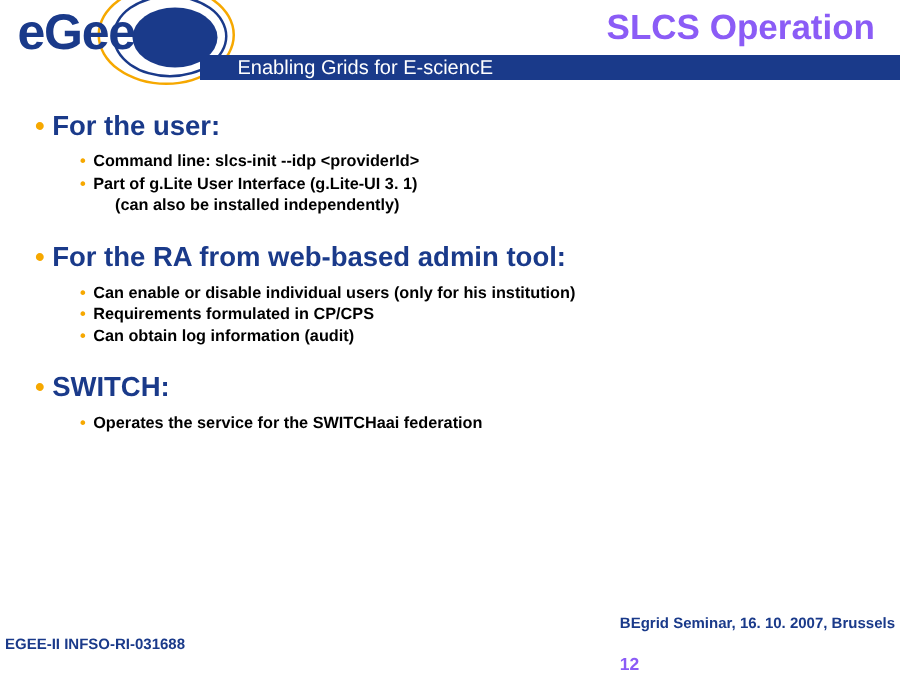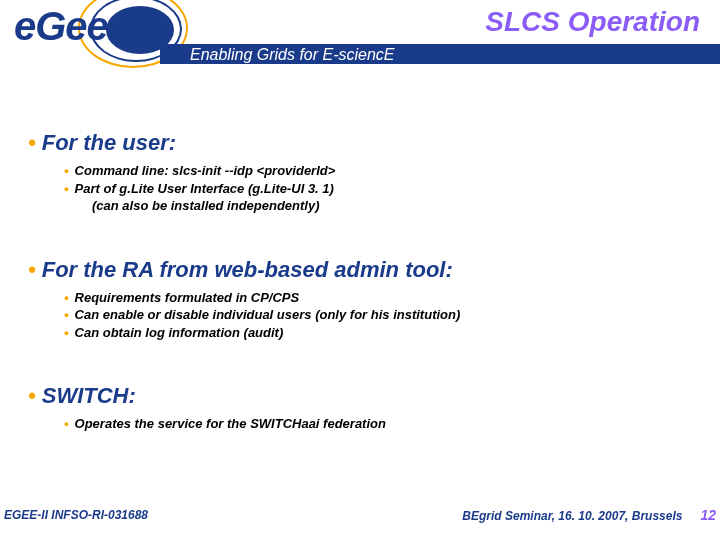--- a/index.html
+++ b/index.html
@@ -1,17 +1,17 @@
 <!DOCTYPE html>
 <html><head>
 <meta charset="utf-8">
 <style>
   * { margin: 0; padding: 0; box-sizing: border-box; }
   html, body { width: 720px; height: 540px; font-family: Arial, Helvetica, sans-serif; background: #fff; overflow: hidden; }
-  .slide { position: relative; width: 720px; height: 537px; font-style: italic; }
+  .slide { position: relative; width: 720px; height: 537px; }
 
   
   .header { position: relative; height: 70px; }
   .title {
     position: absolute; right: 20px; top: 6px;
     font-size: 28px; font-weight: bold; color: #8b5cf6;
   }
   .bluebar {
     position: absolute; left: 160px; top: 44px; right: 0; height: 20px;
     background: #1a3a8a;
@@ -44,30 +44,30 @@
   .h1 .bullet { color: #f6a800; font-size: 22px; margin-right: 6px; }
   .sub {
     margin-left: 36px; margin-bottom: 14px;
   }
   .sub-line {
     font-size: 13px; font-weight: bold; color: #000;
     line-height: 1.35;
   }
   .sub-line .bullet { color: #f6a800; margin-right: 6px; }
   .sub-indent { margin-left: 28px; }
-  .block { margin-bottom: 20px; margin-top: 42px; }
+  .block { margin-bottom: 20px; }
 
   
   .footer {
     position: absolute; left: 0; right: 0; bottom: 10px; height: 24px;
     display: flex; align-items: center; justify-content: space-between;
     padding: 0 4px;
   }
   .footer-left { font-size: 12px; color: #1a3a8a; font-weight: bold; }
-  .footer-right { font-size: 12px; color: #1a3a8a; font-weight: bold; display: flex; align-items: baseline; gap: 18px; }
+  .footer-right { font-size: 12px; color: #1a3a8a; font-weight: bold; display: flex; align-items: baseline; gap: 18px; flex-direction: column; }
   .slide-num { color: #8b5cf6; font-weight: bold; font-size: 14px; }
 </style>
 </head>
 <body>
 
 <div class="slide">
 
   <div class="header">
     <div class="logo">
       <div class="ellipse ell-outer"></div>
@@ -87,22 +87,22 @@
       <div class="sub">
         <div class="sub-line"><span class="bullet">•</span><span>Command line: slcs-init --idp &lt;providerId&gt;</span></div>
         <div class="sub-line"><span class="bullet">•</span><span>Part of g.Lite User Interface (g.Lite-UI 3. 1)</span></div>
         <div class="sub-line sub-indent"><span>(can also be installed independently)</span></div>
       </div>
     </div>
 
     <div class="block">
       <div class="h1"><span class="bullet">•</span><span>For the RA from web-based admin tool:</span></div>
       <div class="sub">
+        <div class="sub-line"><span class="bullet">•</span><span>Can enable or disable individual users (only for his institution)</span></div>
         <div class="sub-line"><span class="bullet">•</span><span>Requirements formulated in CP/CPS</span></div>
-        <div class="sub-line"><span class="bullet">•</span><span>Can enable or disable individual users (only for his institution)</span></div>
         <div class="sub-line"><span class="bullet">•</span><span>Can obtain log information (audit)</span></div>
       </div>
     </div>
 
     <div class="block">
       <div class="h1"><span class="bullet">•</span><span>SWITCH:</span></div>
       <div class="sub">
         <div class="sub-line"><span class="bullet">•</span><span>Operates the service for the SWITCHaai federation</span></div>
       </div>
     </div>

